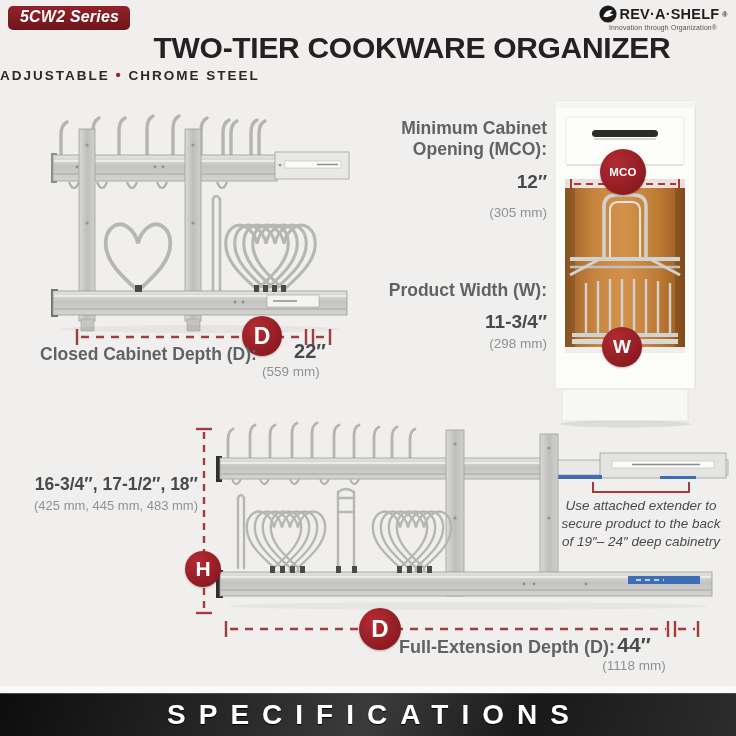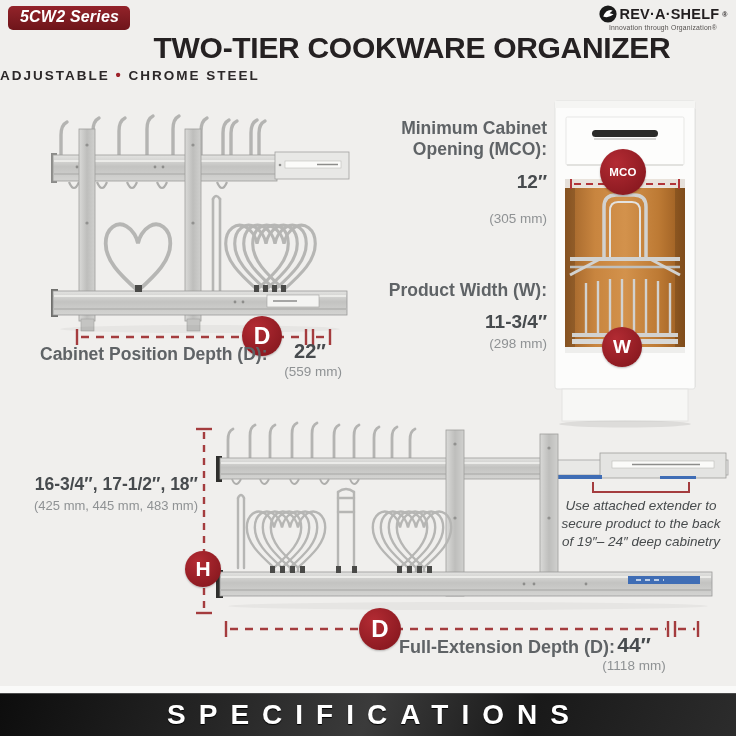--- a/index.html
+++ b/index.html
@@ -23,25 +23,25 @@
   .page-subtitle .dot{color:#9e222a;font-size:15px;letter-spacing:2px;}
 
   
   .lbl{font-weight:bold;color:#5f6366;font-size:17.5px;line-height:1.18;}
   .val{font-weight:bold;color:#474b4e;font-size:20px;}
   .metric{color:#8f9294;font-size:13.5px;}
   .rcol{position:absolute;text-align:right;display:flex;flex-direction:column;align-items:flex-end;}
 
   .closed-label{position:absolute;left:40px;top:344px;}
   .closed-value{position:absolute;left:284px;top:340px;width:52px;text-align:center;}
-  .closed-metric{position:absolute;left:262px;top:364px;width:80px;text-align:right;}
+  .closed-metric{position:absolute;left:262px;top:364px;width:80px;text-align:left;}
 
   .mco-block{left:375px;top:118px;width:172px;}
   .mco-block .val{margin-top:12px;font-size:19px;}
-  .mco-block .metric{margin-top:18px;}
+  .mco-block .metric{margin-top:12px;}
   .width-block{left:375px;top:280px;width:172px;}
   .width-block .val{margin-top:10px;font-size:19px;}
   .width-block .metric{margin-top:3px;}
 
   .height-block{left:16px;top:468px;width:182px;}
   .height-block .lbl{font-size:19px;}
   .height-block .val{margin-top:6px;font-size:17.5px;}
   .height-block .metric{margin-top:3px;font-size:13px;}
 
   .note{position:absolute;left:553px;top:497px;width:176px;text-align:center;
@@ -201,21 +201,21 @@
       <line x1="7" y1="5" x2="7" y2="21"></line>
       <line x1="11" y1="13" x2="234" y2="13" stroke-dasharray="8 7"></line>
       <line x1="236" y1="5" x2="236" y2="21"></line>
       <line x1="243" y1="5" x2="243" y2="21"></line>
       <line x1="246" y1="13" x2="257" y2="13" stroke-dasharray="8 7"></line>
       <line x1="260" y1="5" x2="260" y2="21"></line>
     </g>
   </svg>
   <div class="badge badge-d1">D</div>
 
-  <div class="lbl closed-label">Cabinet Position Depth (D):</div>
+  <div class="lbl closed-label">Closed Cabinet Depth (D):</div>
   <div class="val closed-value">22″</div>
   <div class="metric closed-metric">(559 mm)</div>
 
   <div class="rcol mco-block">
     <div class="lbl">Minimum Cabinet Opening (MCO):</div>
     <div class="val">12″</div>
     <div class="metric">(305 mm)</div>
   </div>
   <div class="rcol width-block">
     <div class="lbl">Product Width (W):</div>

